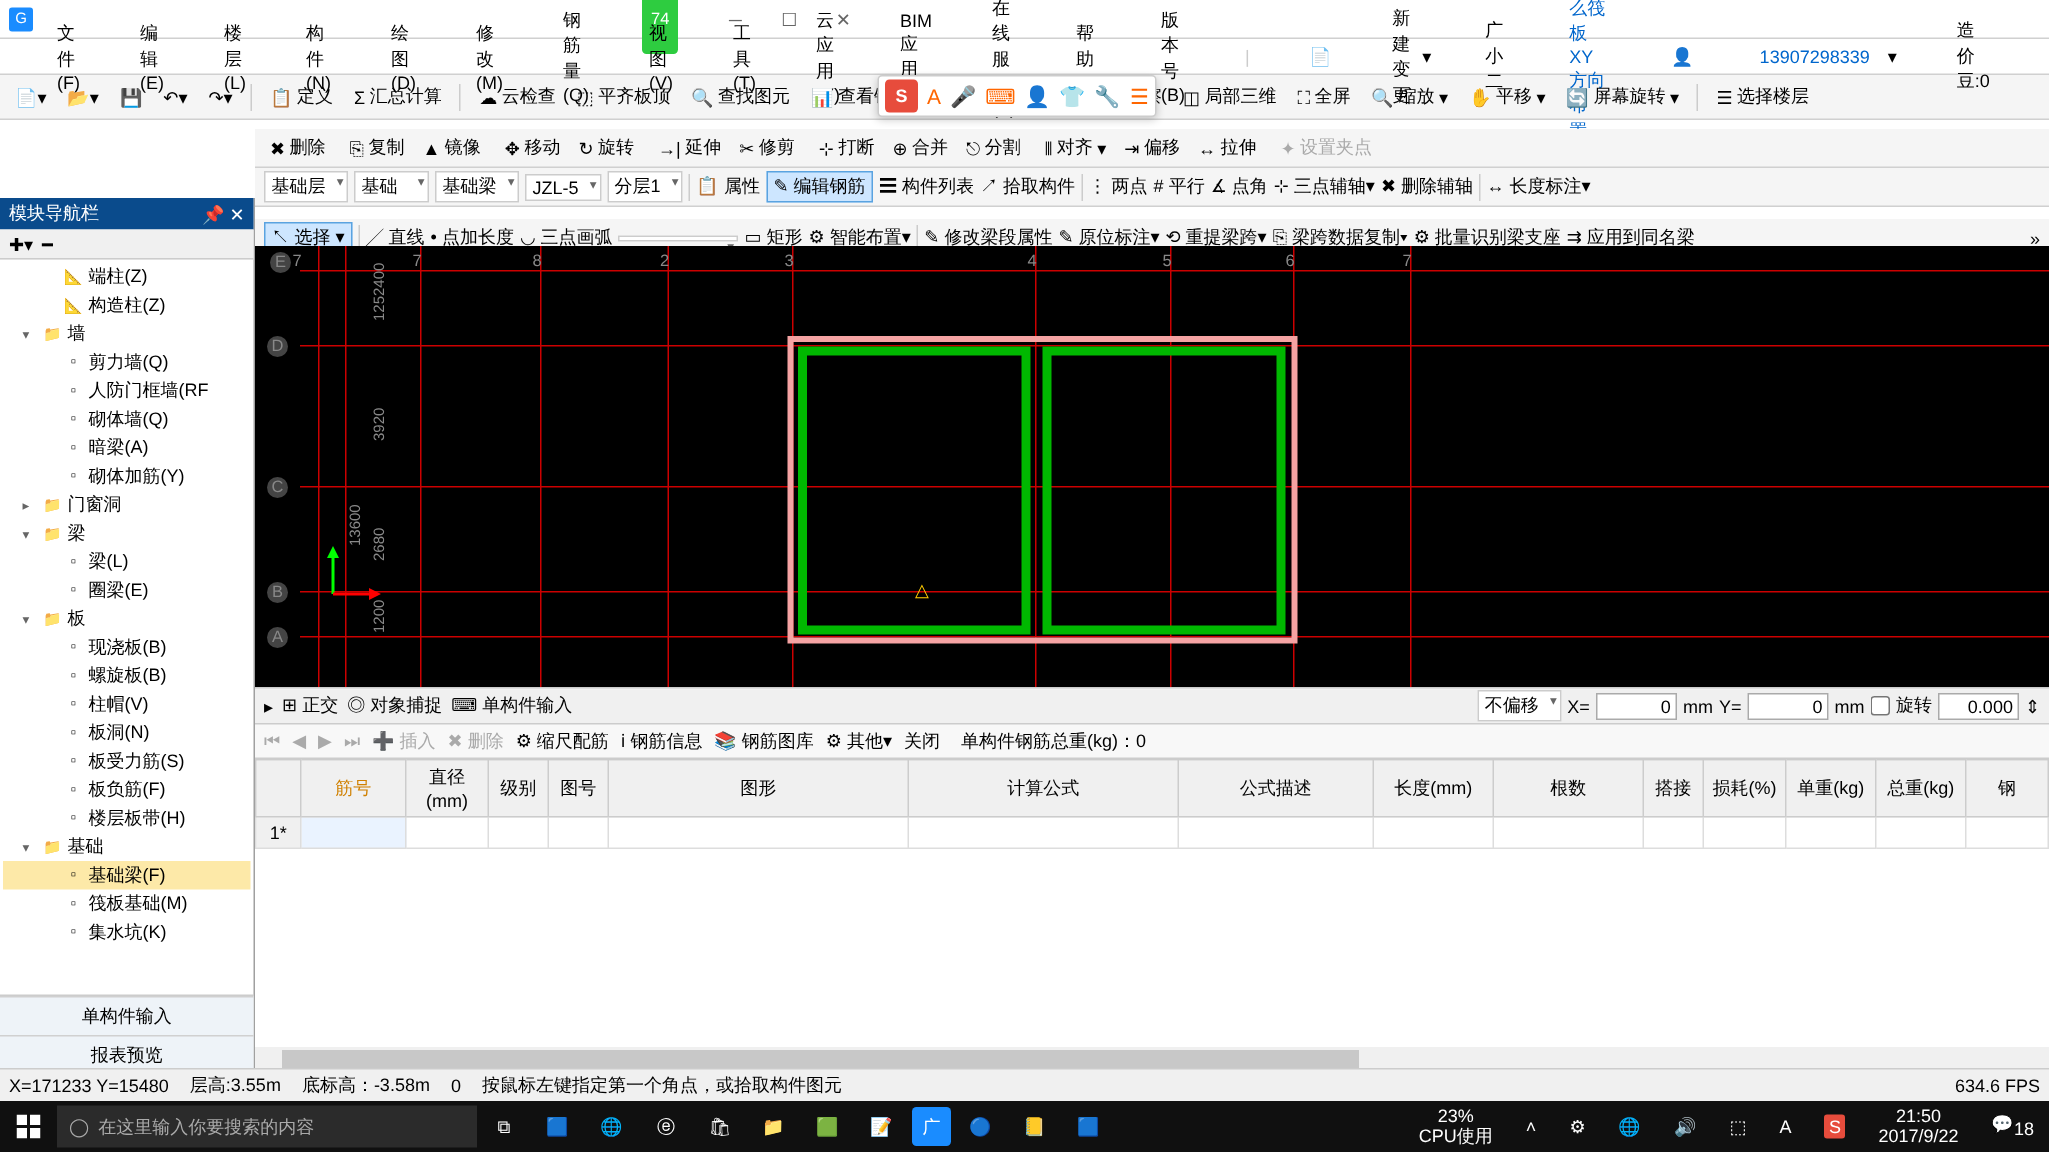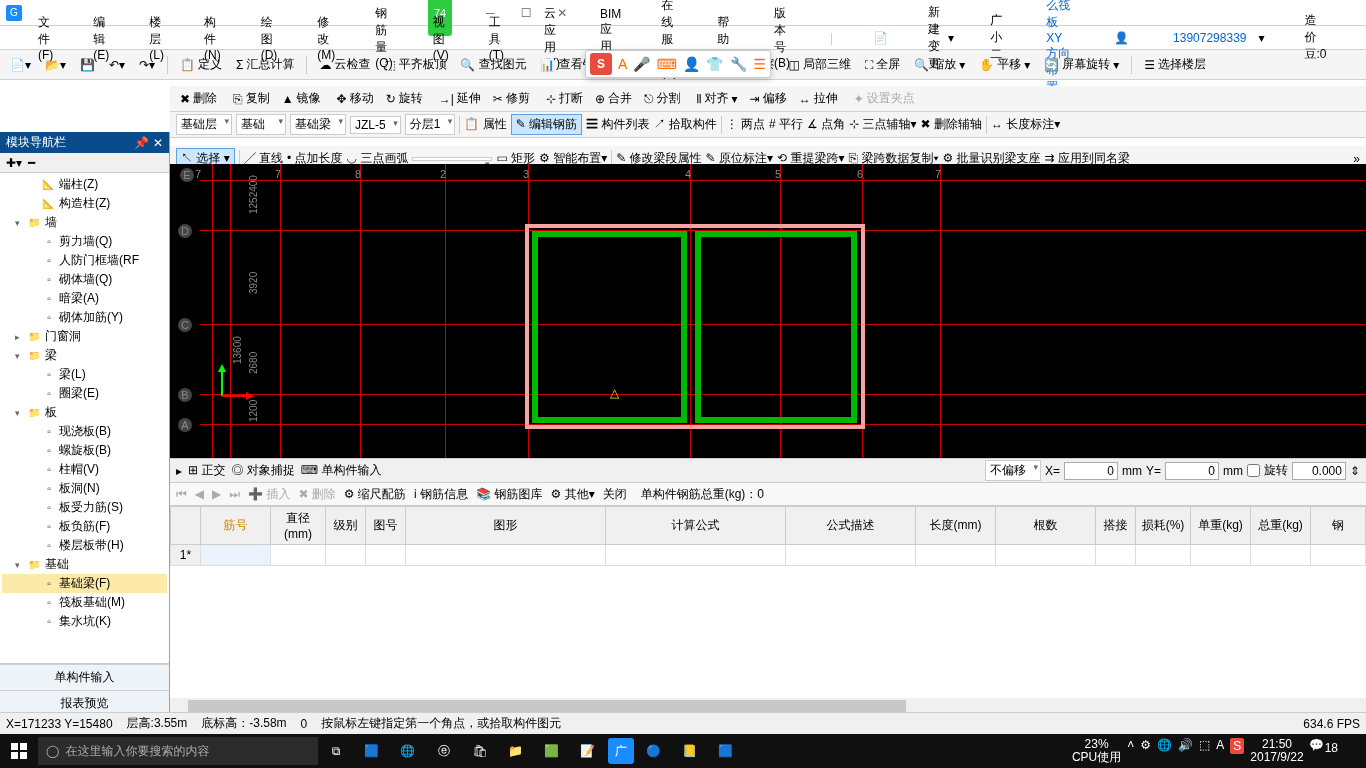--- a/index.html
+++ b/index.html
@@ -56,21 +56,21 @@
 .data-grid th.active { color:#d08000; }
 .data-grid td { border:1px solid #ddd; padding:3px 4px; height:20px; }
 .data-grid .rownum { background:#f0f0f0; text-align:center; width:30px; }
 .hscroll { position:absolute; left:170px; right:0; bottom:52px; height:18px; background:#f0f0f0; }
 .hscroll .thumb { position:absolute; top:2px; bottom:2px; left:18px; width:60%; background:#c8c8c8; }
 .statusbar { position:absolute; left:0; right:0; bottom:34px; height:22px; background:#f0f0f0; border-top:1px solid #ccc; display:flex; align-items:center; padding:0 6px; gap:14px; }
 .statusbar .right { margin-left:auto; }
 .taskbar { position:absolute; left:0; right:0; bottom:0; height:34px; background:#101010; display:flex; align-items:center; color:#fff; }
 .taskbar .start { width:38px; height:34px; display:flex; align-items:center; justify-content:center; }
 .taskbar .search { flex:0 0 280px; height:28px; background:#2b2b2b; display:flex; align-items:center; padding:0 8px; color:#aaa; gap:6px; }
-.taskbar .tray { margin-left:auto; display:flex; align-items:flex-start; gap:6px; padding-right:28px; font-size:11px; }
+.taskbar .tray { margin-left:auto; display:flex; align-items:center; gap:22px; padding-right:10px; font-size:11px; }
 .taskbar .task-icon { width:32px; height:34px; display:flex; align-items:center; justify-content:center; margin:0 2px; }
 .ime-float { position:absolute; left:585px; top:50px; display:flex; align-items:center; background:#fff; border:1px solid #ccc; border-radius:3px; box-shadow:0 2px 6px rgba(0,0,0,.2); padding:2px 4px; gap:6px; z-index:100; }
 .ime-float .s-ico { width:22px; height:22px; background:#e74c3c; color:#fff; border-radius:3px; display:flex; align-items:center; justify-content:center; font-weight:bold; }
 .ime-float .ime-item { color:#ff6600; font-size:14px; }
 svg { display:block; }
 </style>
 </head>
 <body>
 
 <div class="titlebar">

